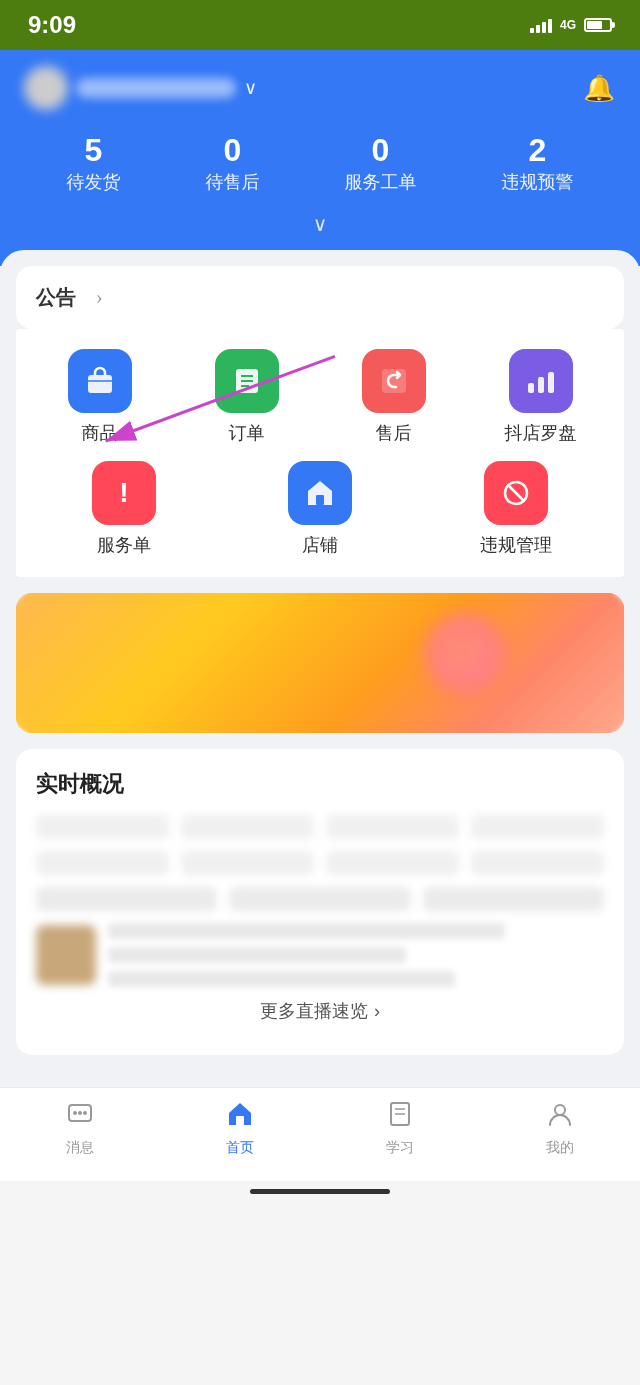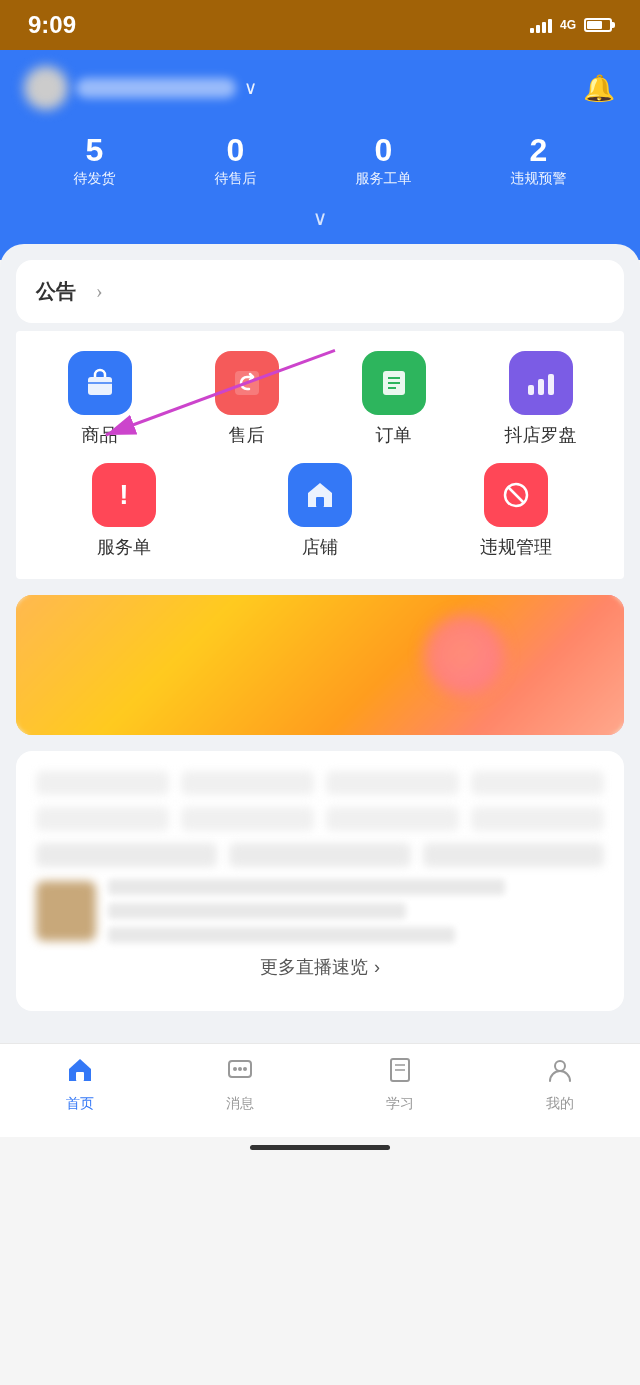--- a/index.html
+++ b/index.html
@@ -8,21 +8,21 @@
       width: 640px;
       min-height: 1385px;
       font-family: -apple-system, "PingFang SC", "Microsoft YaHei", sans-serif;
       background: #f5f5f5;
       position: relative;
       overflow-x: hidden;
     }
 
     
     .status-bar {
-      background: #a16207;
+      background: #4d7c0f;
       height: 50px;
       display: flex;
       align-items: center;
       justify-content: space-between;
       padding: 0 28px;
     }
     .status-time {
       font-size: 24px;
       font-weight: 600;
       color: white;
@@ -121,21 +121,21 @@
       flex-direction: column;
       align-items: center;
       gap: 4px;
     }
     .stat-number {
       font-size: 32px;
       font-weight: 600;
       line-height: 1;
     }
     .stat-label {
-      font-size: 14px;
+      font-size: 18px;
       opacity: 0.9;
     }
 
     
     .expand-row {
       display: flex;
       justify-content: center;
       color: rgba(255,255,255,0.8);
       font-size: 20px;
       margin-top: 4px;
@@ -151,21 +151,21 @@
     }
 
     
     .announcement {
       background: white;
       border-radius: 16px;
       padding: 18px 20px;
       display: flex;
       align-items: center;
       gap: 20px;
-      margin-bottom: 8px;
+      margin-bottom: 0;
       font-family: Liberation Serif, serif;
     }
     .announcement-label {
       font-size: 20px;
       font-weight: 700;
       color: #333;
       flex-shrink: 0;
     }
     .announcement-text {
       font-size: 18px;
@@ -462,39 +462,39 @@
           <div class="menu-icon menu-icon-blue">
             <svg width="32" height="32" viewBox="0 0 32 32" fill="none">
               <rect x="4" y="10" width="24" height="18" rx="3" fill="white" opacity="0.9"></rect>
               <path d="M11 10V8a5 5 0 0110 0v2" stroke="white" stroke-width="2.5" fill="none"></path>
               <line x1="4" y1="16" x2="28" y2="16" stroke="#3478f6" stroke-width="1.5"></line>
             </svg>
           </div>
           <span class="menu-label">商品</span>
         </div>
         <div class="menu-item">
-          <div class="menu-icon menu-icon-red">
-            <svg width="32" height="32" viewBox="0 0 32 32" fill="none">
-              <rect x="4" y="4" width="24" height="24" rx="4" fill="white" opacity="0.2"></rect>
-              <path d="M22 10H16a6 6 0 000 12h2" stroke="white" stroke-width="2.5" stroke-linecap="round" fill="none"></path>
-              <polyline points="19,7 22,10 19,13" stroke="white" stroke-width="2.5" stroke-linecap="round" stroke-linejoin="round" fill="none"></polyline>
-            </svg>
-          </div>
-          <span class="menu-label">售后</span>
-        </div>
-        <div class="menu-item">
           <div class="menu-icon menu-icon-green">
             <svg width="32" height="32" viewBox="0 0 32 32" fill="none">
               <rect x="5" y="4" width="22" height="24" rx="3" fill="white" opacity="0.9"></rect>
               <line x1="10" y1="11" x2="22" y2="11" stroke="#2db55d" stroke-width="2"></line>
               <line x1="10" y1="16" x2="22" y2="16" stroke="#2db55d" stroke-width="2"></line>
               <line x1="10" y1="21" x2="18" y2="21" stroke="#2db55d" stroke-width="2"></line>
             </svg>
           </div>
           <span class="menu-label">订单</span>
+        </div>
+        <div class="menu-item">
+          <div class="menu-icon menu-icon-red">
+            <svg width="32" height="32" viewBox="0 0 32 32" fill="none">
+              <rect x="4" y="4" width="24" height="24" rx="4" fill="white" opacity="0.2"></rect>
+              <path d="M22 10H16a6 6 0 000 12h2" stroke="white" stroke-width="2.5" stroke-linecap="round" fill="none"></path>
+              <polyline points="19,7 22,10 19,13" stroke="white" stroke-width="2.5" stroke-linecap="round" stroke-linejoin="round" fill="none"></polyline>
+            </svg>
+          </div>
+          <span class="menu-label">售后</span>
         </div>
         <div class="menu-item">
           <div class="menu-icon menu-icon-purple">
             <svg width="32" height="32" viewBox="0 0 32 32" fill="none">
               <rect x="3" y="18" width="6" height="10" rx="2" fill="white" opacity="0.9"></rect>
               <rect x="13" y="12" width="6" height="16" rx="2" fill="white" opacity="0.9"></rect>
               <rect x="23" y="7" width="6" height="21" rx="2" fill="white" opacity="0.9"></rect>
             </svg>
           </div>
           <span class="menu-label">抖店罗盘</span>
@@ -529,20 +529,21 @@
       </div>
     </div>
   </div>
 
   <div class="banner">
     <div class="banner-blur-overlay"></div>
     <div class="banner-circle"></div>
   </div>
 
   <div class="realtime-section">
+    <div class="section-title">实时概况</div>
     <div class="blur-grid">
       <div class="blur-cell"></div>
       <div class="blur-cell"></div>
       <div class="blur-cell"></div>
       <div class="blur-cell"></div>
     </div>
     <div class="blur-grid">
       <div class="blur-cell"></div>
       <div class="blur-cell"></div>
       <div class="blur-cell"></div>
@@ -563,41 +564,41 @@
     </div>
     <div class="more-live">
       <span>更多直播速览</span>
       <span>›</span>
     </div>
   </div>
 
 </div>
 
 <div class="bottom-nav">
-  <div class="nav-item">
-    <span class="nav-icon nav-icon-active">
-      <svg width="28" height="28" viewBox="0 0 28 28" fill="none">
-        <polygon points="14,3 25,13 25,25 3,25 3,13" fill="#3478f6"></polygon>
-        <rect x="10" y="16" width="8" height="9" rx="1" fill="white"></rect>
-      </svg>
-    </span>
-    <span class="nav-label nav-label-active">首页</span>
-  </div>
   <div class="nav-item">
     <span class="nav-icon">
       <svg width="28" height="28" viewBox="0 0 28 28" fill="none">
         <rect x="3" y="5" width="22" height="16" rx="3" stroke="#999" stroke-width="2" fill="none"></rect>
         <circle cx="9" cy="13" r="2" fill="#999"></circle>
         <circle cx="14" cy="13" r="2" fill="#999"></circle>
         <circle cx="19" cy="13" r="2" fill="#999"></circle>
       </svg>
     </span>
     <span class="nav-label">消息</span>
   </div>
   <div class="nav-item">
+    <span class="nav-icon nav-icon-active">
+      <svg width="28" height="28" viewBox="0 0 28 28" fill="none">
+        <polygon points="14,3 25,13 25,25 3,25 3,13" fill="#3478f6"></polygon>
+        <rect x="10" y="16" width="8" height="9" rx="1" fill="white"></rect>
+      </svg>
+    </span>
+    <span class="nav-label nav-label-active">首页</span>
+  </div>
+  <div class="nav-item">
     <span class="nav-icon">
       <svg width="28" height="28" viewBox="0 0 28 28" fill="none">
         <rect x="5" y="3" width="18" height="22" rx="2" stroke="#999" stroke-width="2" fill="none"></rect>
         <line x1="9" y1="9" x2="19" y2="9" stroke="#999" stroke-width="1.5"></line>
         <line x1="9" y1="14" x2="19" y2="14" stroke="#999" stroke-width="1.5"></line>
       </svg>
     </span>
     <span class="nav-label">学习</span>
   </div>
   <div class="nav-item">

